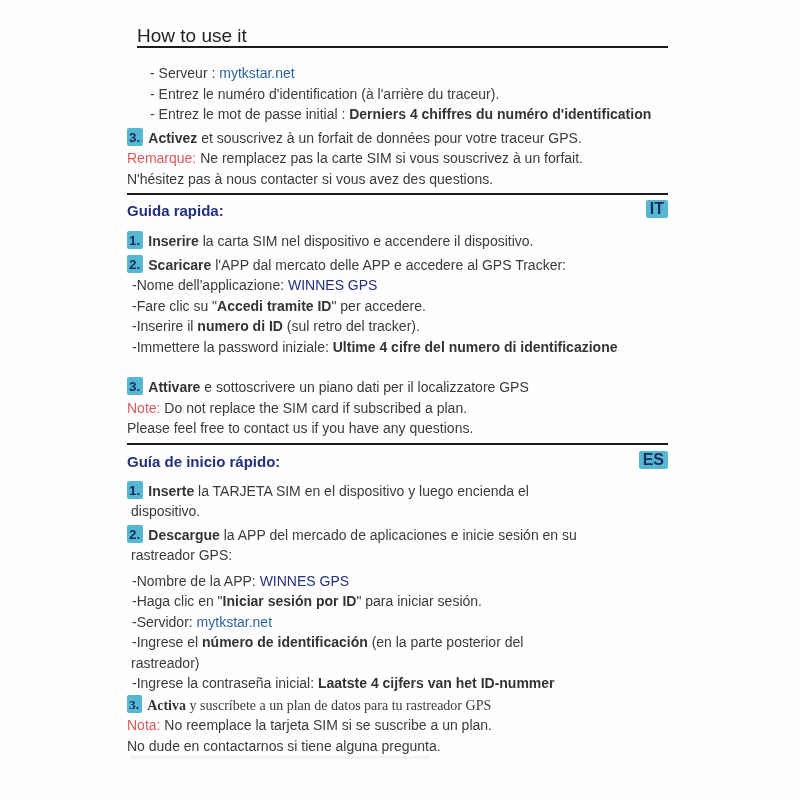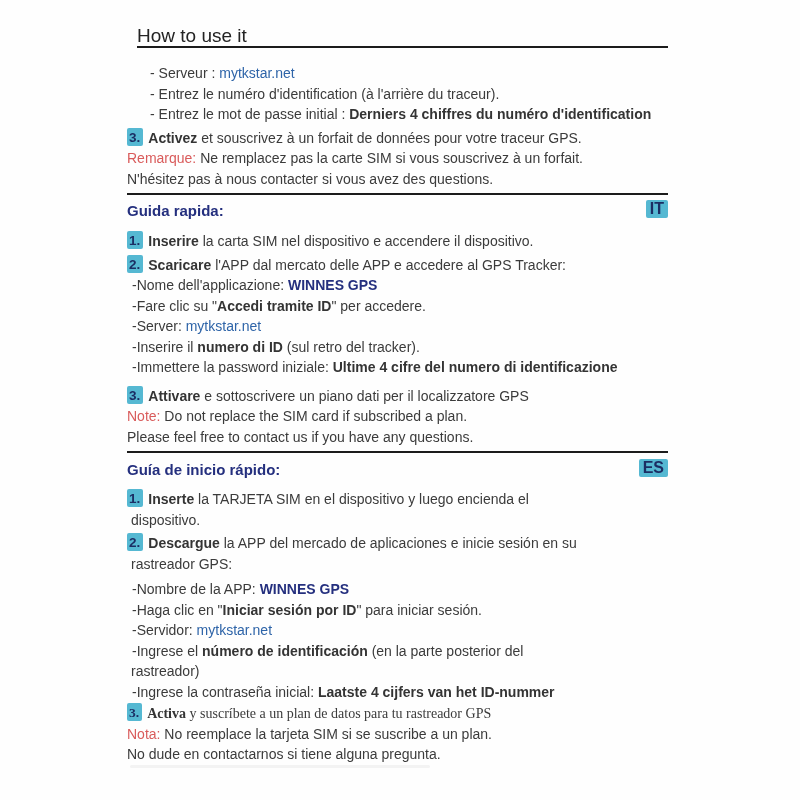--- a/index.html
+++ b/index.html
@@ -35,21 +35,21 @@
     width: 531px;
     font-size: 19px;
     line-height: 17px;
     color: #232323;
     border-bottom: 2px solid #1c1c1c;
     padding-bottom: 2px;
   }
   .bullets { margin-top: 15px; }
   .bold { font-weight: bold; color: #343434; }
   .link { color: #2e64a8; }
-  .navy-bold { color: #242f7e; font-weight: bold; }
+  .navy-bold { color: #242f7e; font-weight: normal; }
   .red { color: #d95b5b; }
   .step { margin-top: 3px; }
   .num-badge {
     display: inline-block;
     background: #55b8d2;
     color: #1b2d63;
     font-weight: bold;
     font-size: 13.5px;
     line-height: 17px;
     padding: 1px 3px 0 2px;
@@ -83,21 +83,21 @@
     color: #1b2d63;
     font-weight: bold;
     font-size: 16px;
     line-height: 16px;
     padding: 1px 4px;
     border-radius: 2px;
   }
   .mt9 { margin-top: 9px; }
   .mt8 { margin-top: 8px; }
   .mt5 { margin-top: 5px; }
-  .mt2 { margin-top: 8px; }
+  .mt2 { margin-top: 20px; }
   .mt1 { margin-top: 1px; font-family: Liberation Serif, serif; }
   .ghost {
     margin-left: 3px;
     width: 300px;
     height: 3px;
     background: rgba(60,60,60,0.06);
     border-radius: 2px;
   }
 </style>
 </head>
@@ -146,23 +146,20 @@
       <div class="line step">
         <span class="num-badge">2.</span><span class="bold">Scaricare</span><span> l'APP dal mercato delle APP e accedere al GPS Tracker:</span>
       </div>
       <div class="line dashline">
         <span>-Nome dell'applicazione: </span><span class="navy-bold">WINNES GPS</span>
       </div>
       <div class="line dashline">
         <span>-Fare clic su "</span><span class="bold">Accedi tramite ID</span><span>" per accedere.</span>
       </div>
       <div class="line dashline">
-        <span>-Server: </span><span class="link">mytkstar.net</span>
-      </div>
-      <div class="line dashline">
         <span>-Inserire il </span><span class="bold">numero di ID</span><span> (sul retro del tracker).</span>
       </div>
       <div class="line dashline">
         <span>-Immettere la password iniziale: </span><span class="bold">Ultime 4 cifre del numero di identificazione</span>
       </div>
       <div class="line mt2">
         <span class="num-badge">3.</span><span class="bold">Attivare</span><span> e sottoscrivere un piano dati per il localizzatore GPS</span>
       </div>
       <div class="line">
         <span class="red">Note:</span><span> Do not replace the SIM card if subscribed a plan.</span>

